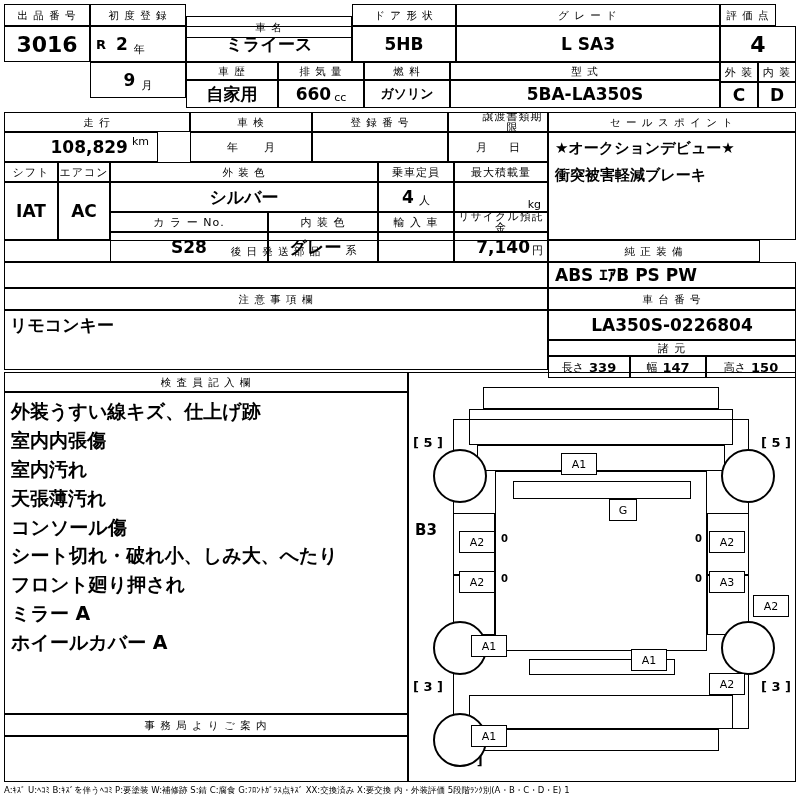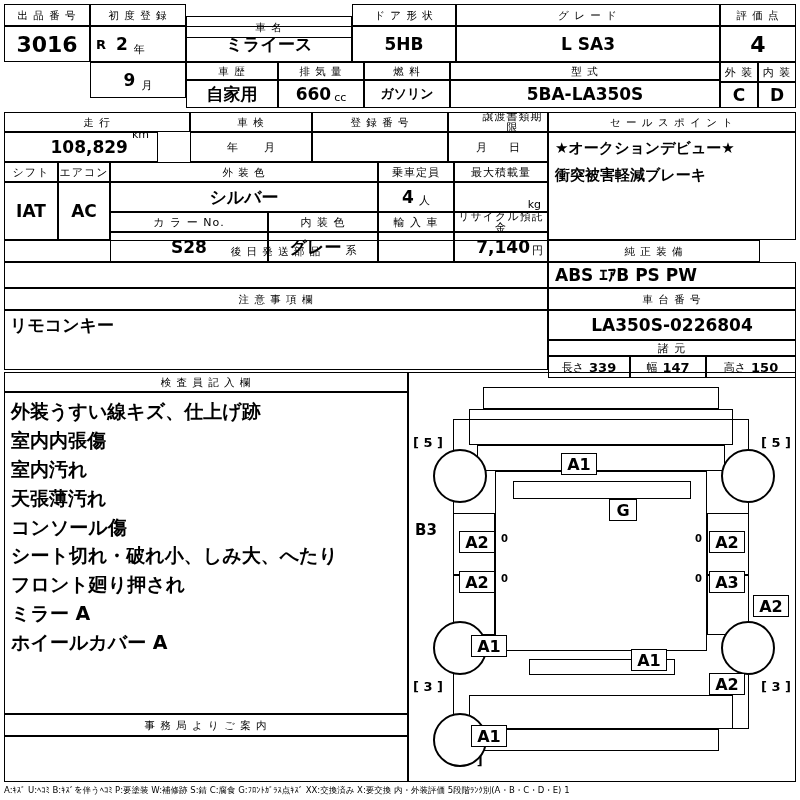--- a/index.html
+++ b/index.html
@@ -8,21 +8,21 @@
   .bx{position:absolute;box-sizing:border-box;border:1px solid #000;overflow:hidden;}
   .lbl{font-size:10.5px;text-align:center;line-height:1;display:flex;align-items:center;justify-content:center;letter-spacing:1px;}
   .val{display:flex;align-items:center;justify-content:center;font-weight:bold;}
   .valL{display:flex;align-items:center;justify-content:flex-start;font-weight:bold;padding-left:6px;}
   .big{font-size:22px;}
   .med{font-size:17px;}
   .sm{font-size:13px;}
   .xs{font-size:11px;}
   .wrap{display:block;padding:3px 5px;}
   .pts{font-size:15px;font-weight:bold;line-height:1.5;padding:4px 6px;}
-  .carbox{position:absolute;box-sizing:border-box;border:1.5px solid #000;background:#fff;display:flex;align-items:center;justify-content:center;font-size:16px;font-weight:bold;}
+  .carbox{position:absolute;box-sizing:border-box;border:1.5px solid #000;background:#fff;display:flex;align-items:center;justify-content:center;font-size:11px;font-weight:normal;}
   .wheel{position:absolute;border:2px solid #000;border-radius:50%;background:#fff;}
   .brk{position:absolute;font-size:13px;font-weight:bold;}
   .footer{position:absolute;left:0;bottom:0;width:800px;font-size:8.5px;padding-left:4px;letter-spacing:0px;}
   .diagram{position:absolute;}
   .outline{position:absolute;border:1px solid #000;box-sizing:border-box;}
 </style>
 </head>
 <body>
 
 <div class="sheet">
@@ -41,21 +41,21 @@
 
   <div class="bx lbl" style="left:186px;top:4px;width:166px;height:22px;margin-top:12px;">車 名</div>
   <div class="bx val med" style="left:186px;top:26px;width:166px;height:36px;">ミライース</div>
 
   <div class="bx lbl" style="left:352px;top:4px;width:104px;height:22px;">ド ア 形 状</div>
   <div class="bx val med" style="left:352px;top:26px;width:104px;height:36px;">5HB</div>
 
   <div class="bx lbl" style="left:456px;top:4px;width:264px;height:22px;">グ レ ー ド</div>
   <div class="bx val med" style="left:456px;top:26px;width:264px;height:36px;">L  SA3</div>
 
-  <div class="bx lbl" style="left:720px;top:4px;width:76px;height:22px;">評 価 点</div>
+  <div class="bx lbl" style="left:720px;top:4px;width:56px;height:22px;">評 価 点</div>
   <div class="bx val big" style="left:720px;top:26px;width:76px;height:36px;">4</div>
 
   <div class="bx" style="left:90px;top:62px;width:96px;height:36px;">
     <div style="display:flex;align-items:center;justify-content:center;height:100%;">
       <span class="med" style="font-weight:bold;">9</span>
       <span class="xs" style="align-self:flex-end;padding-bottom:4px;padding-left:6px;">月</span>
     </div>
   </div>
 
   <div class="bx lbl" style="left:186px;top:62px;width:92px;height:18px;">車 歴</div>
@@ -77,21 +77,21 @@
 
   <div class="bx lbl xs" style="left:720px;top:62px;width:38px;height:20px;">外 装</div>
   <div class="bx lbl xs" style="left:758px;top:62px;width:38px;height:20px;">内 装</div>
   <div class="bx val med" style="left:720px;top:82px;width:38px;height:26px;">C</div>
   <div class="bx val med" style="left:758px;top:82px;width:38px;height:26px;">D</div>
 
   <div class="bx lbl" style="left:4px;top:112px;width:186px;height:20px;">走 行</div>
   <div class="bx" style="left:4px;top:132px;width:154px;height:30px;">
     <div style="display:flex;align-items:center;justify-content:flex-end;height:100%;padding-right:8px;">
       <span class="med" style="font-weight:bold;">108,829</span>
-      <span class="xs" style="align-self:flex-end;padding-bottom:20px;padding-left:4px;">km</span>
+      <span class="xs" style="align-self:flex-end;padding-bottom:13px;padding-left:4px;">km</span>
     </div>
   </div>
 
   <div class="bx lbl" style="left:190px;top:112px;width:122px;height:20px;">車 検</div>
   <div class="bx" style="left:190px;top:132px;width:122px;height:30px;">
     <div style="display:flex;align-items:center;justify-content:center;height:100%;gap:26px;">
       <span class="xs">年</span>
       <span class="xs">月</span>
     </div>
   </div>

